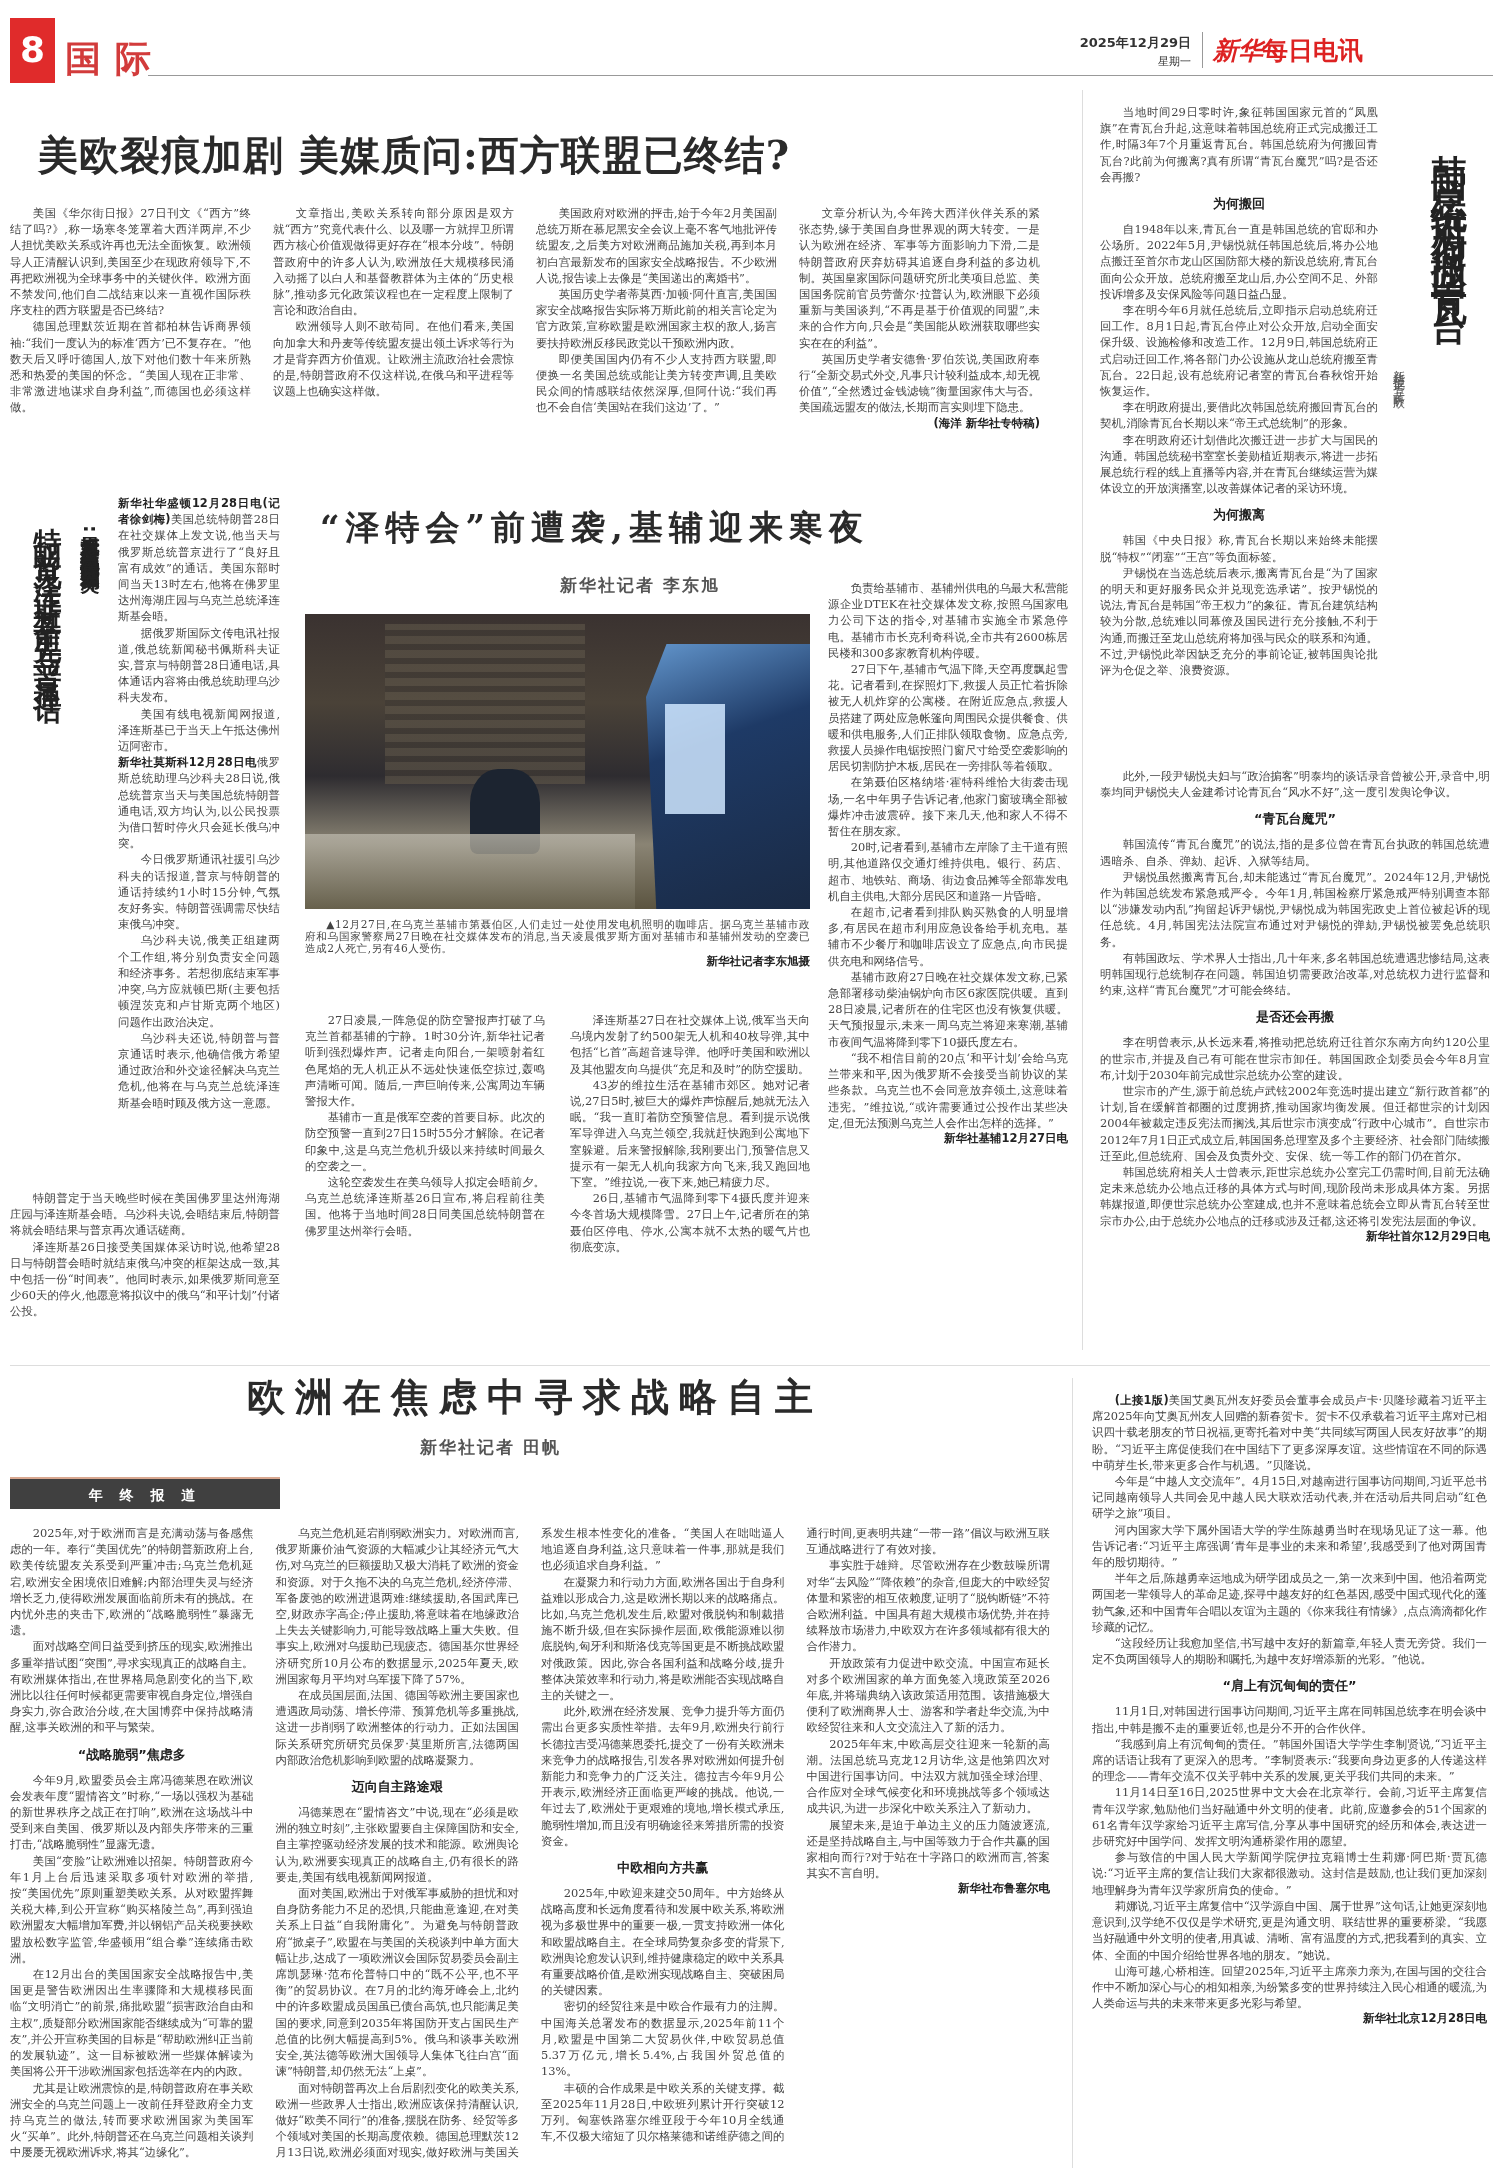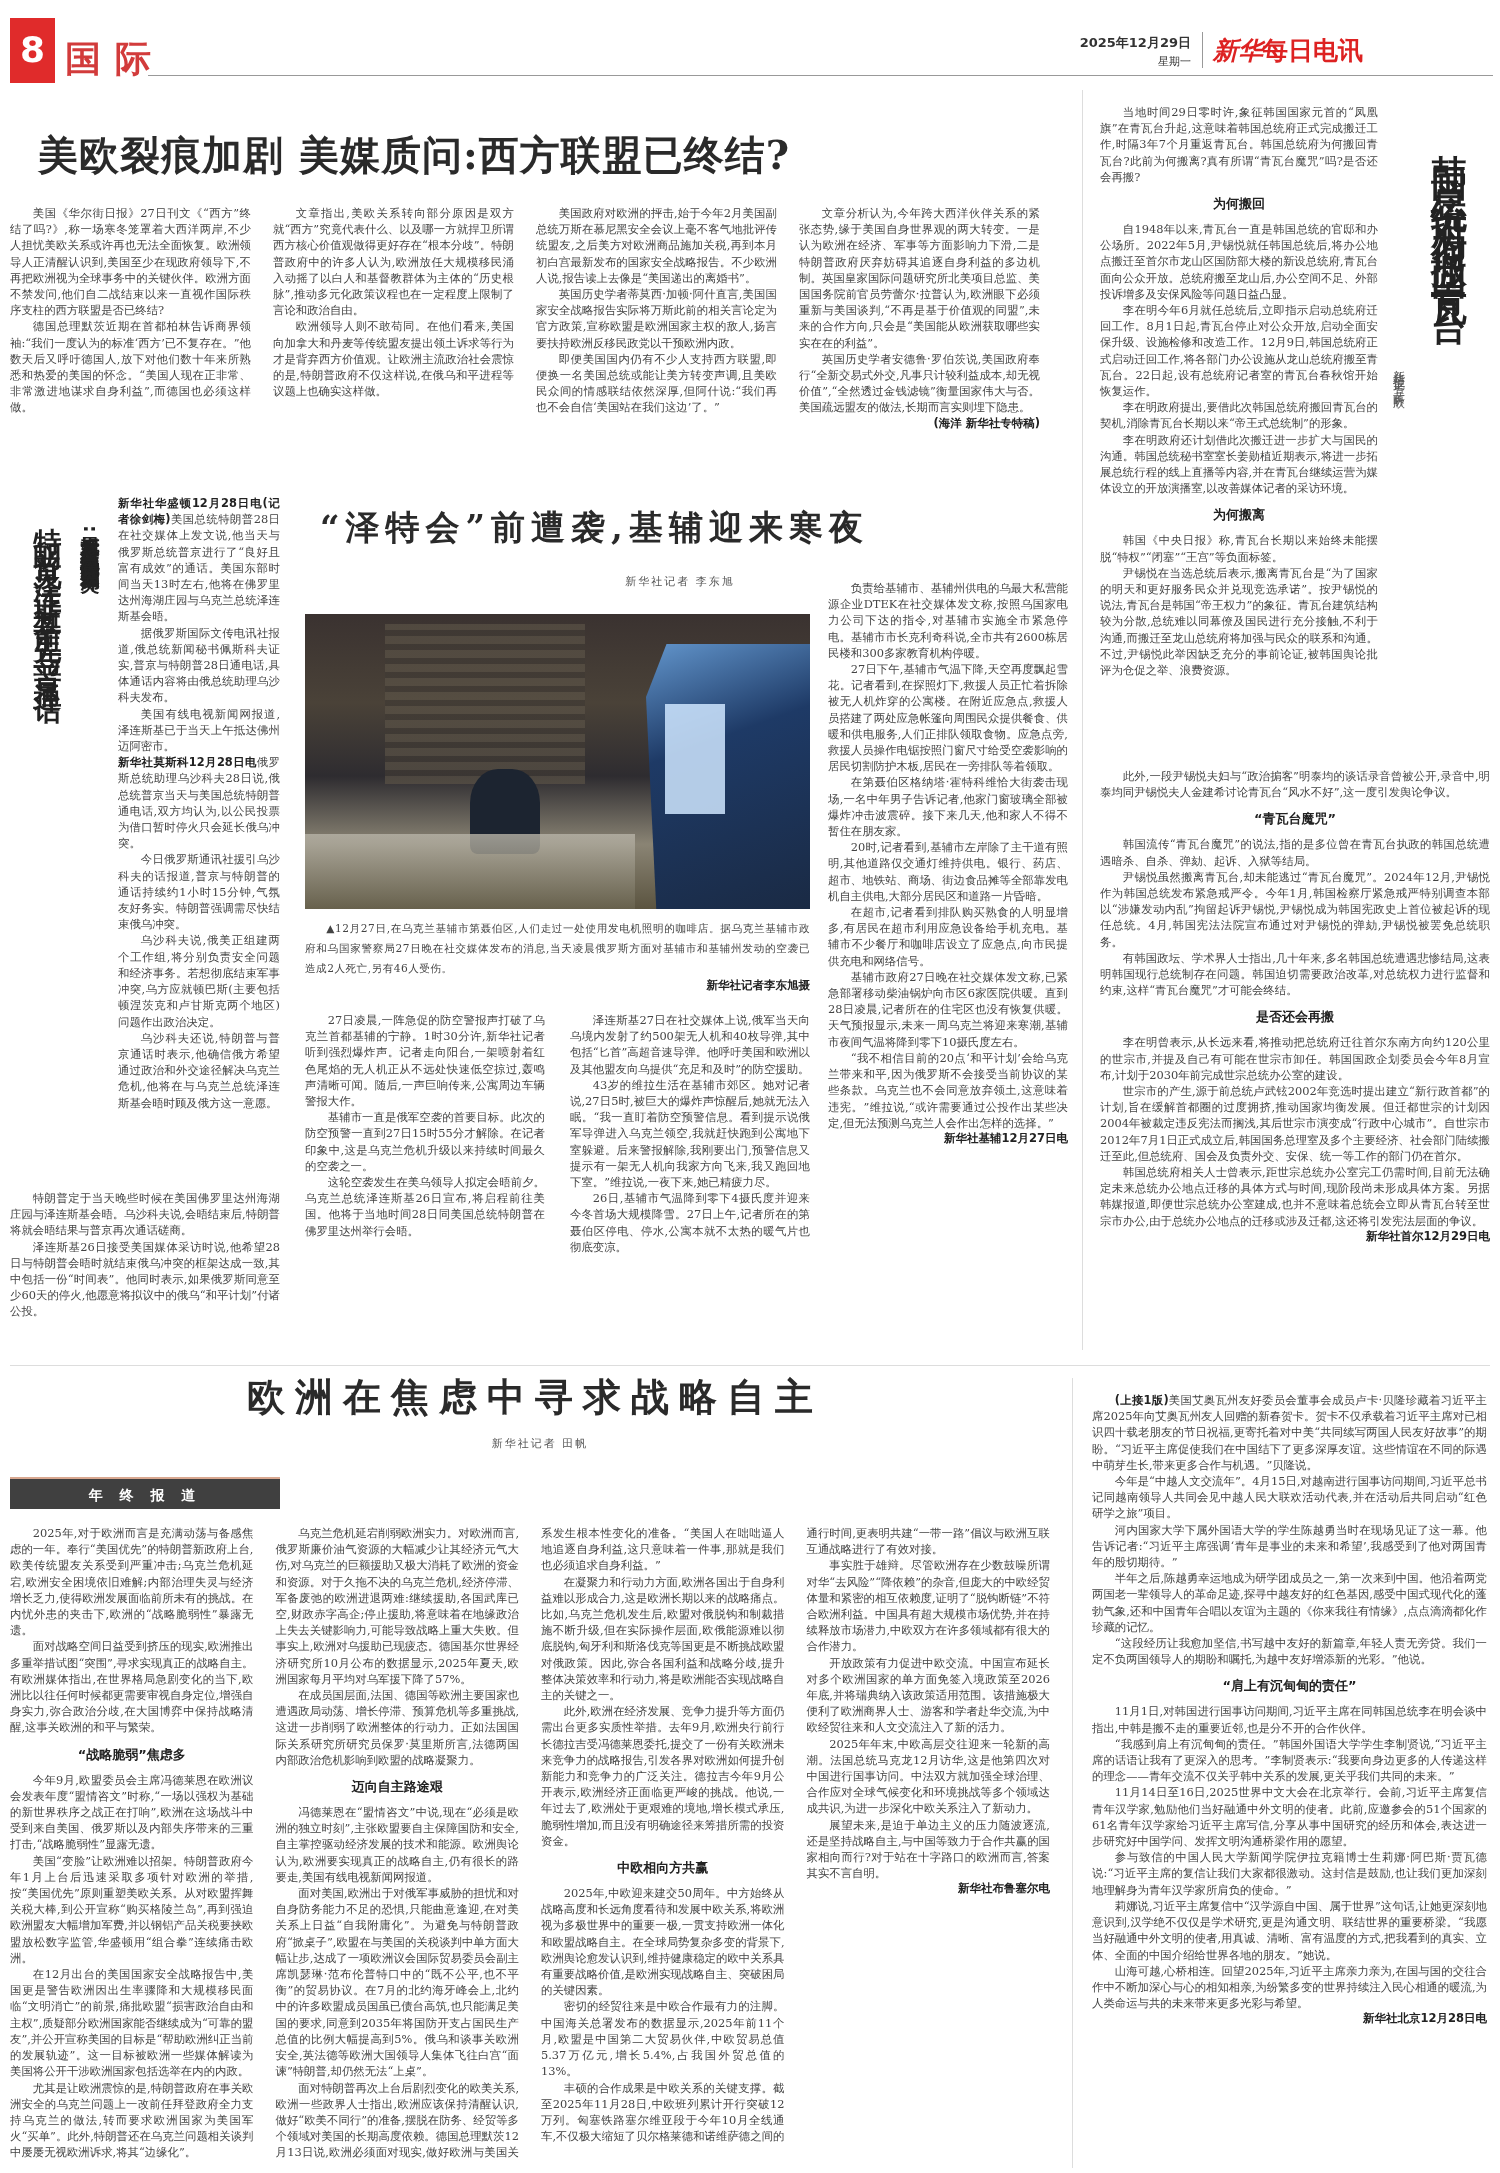--- a/index.html
+++ b/index.html
@@ -1,21 +1,21 @@
 <!DOCTYPE html>
 <html><head>
 <meta charset="utf-8">
 <style>
 *{box-sizing:border-box;margin:0;padding:0;}
 body{width:1500px;height:2173px;background:#fff;font-family:"DejaVu Serif",serif;color:#333;position:relative;overflow:hidden;}
 .abs{position:absolute;}
 .p{font-size:11.4px;line-height:16.2px;text-indent:2em;text-align:justify;color:#444;}
 .sub{font-family:"DejaVu Sans",sans-serif;font-weight:bold;font-size:13px;text-align:center;color:#222;margin:10px 0 8px;}
 .sig{font-family:"DejaVu Sans",sans-serif;font-weight:bold;font-size:11.5px;text-align:right;color:#222;}
-.byline{font-size:11px;color:#555;letter-spacing:2px;text-align:center;}
+.byline{font-size:17px;color:#555;letter-spacing:2px;font-weight:bold;}
 .hl{font-family:"DejaVu Serif",serif;font-weight:bold;color:#2a2a2a;}
 .vert{writing-mode:vertical-rl;font-weight:bold;color:#222;}
 .rule{background:#aaa;height:1px;}
 .lead b{font-family:"DejaVu Sans",sans-serif;font-weight:bold;color:#222;}
 </style>
 </head>
 <body>
 
 <div class="abs" style="left:0;top:0;width:1500px;height:75px;">
   <div class="abs" style="left:10px;top:18px;width:45px;height:65px;background:#e02b2b;color:#fff;font-family:'DejaVu Sans',sans-serif;font-weight:bold;font-size:36px;text-align:center;line-height:64px;">8</div>
@@ -62,21 +62,21 @@
 <div class="abs hl" style="left:320px;top:505px;width:730px;font-size:34px;letter-spacing:6px;">“泽特会”前遭袭,基辅迎来寒夜</div>
 <div class="abs byline" style="left:560px;top:574px;width:240px;">新华社记者  李东旭</div>
 <div class="abs" style="left:305px;top:614px;width:505px;height:295px;background:linear-gradient(180deg,#3a3230 0%,#4a4238 30%,#2e2c30 55%,#8a8474 78%,#5b5440 100%);overflow:hidden;">
   <div class="abs" style="left:80px;top:10px;width:200px;height:160px;background:repeating-linear-gradient(0deg,#5a5246 0 8px,#403a34 8px 14px);opacity:.7;"></div>
   <div class="abs" style="left:300px;top:30px;width:205px;height:265px;background:linear-gradient(160deg,#6aa0d8 0%,#1e3a66 40%,#1a2a44 100%);clip-path:polygon(30% 0,100% 0,100% 100%,25% 100%,20% 20%);"></div>
   <div class="abs" style="left:360px;top:90px;width:60px;height:110px;background:#cfe6ff;opacity:.85;"></div>
   <div class="abs" style="left:165px;top:155px;width:70px;height:85px;background:#1c2430;border-radius:40% 40% 10% 10%;"></div>
   <div class="abs" style="left:0;top:220px;width:330px;height:75px;background:linear-gradient(180deg,#b8b4a8,#6a6450);opacity:.8;"></div>
 </div>
 <div class="abs" style="left:305px;top:918px;width:505px;">
-  <p class="p" style="font-size:10.6px;line-height:20px;letter-spacing:.5px;">▲12月27日,在乌克兰基辅市第聂伯区,人们走过一处使用发电机照明的咖啡店。据乌克兰基辅市政府和乌国家警察局27日晚在社交媒体发布的消息,当天凌晨俄罗斯方面对基辅市和基辅州发动的空袭已造成2人死亡,另有46人受伤。</p>
+  <p class="p" style="font-size:10.6px;line-height:12px;letter-spacing:.5px;">▲12月27日,在乌克兰基辅市第聂伯区,人们走过一处使用发电机照明的咖啡店。据乌克兰基辅市政府和乌国家警察局27日晚在社交媒体发布的消息,当天凌晨俄罗斯方面对基辅市和基辅州发动的空袭已造成2人死亡,另有46人受伤。</p>
   <p class="sig" style="margin-top:0;">新华社记者李东旭摄</p>
 </div>
 <div class="abs" style="left:305px;top:1012px;width:240px;">
   <p class="p">27日凌晨,一阵急促的防空警报声打破了乌克兰首都基辅的宁静。1时30分许,新华社记者听到强烈爆炸声。记者走向阳台,一架喷射着红色尾焰的无人机正从不远处快速低空掠过,轰鸣声清晰可闻。随后,一声巨响传来,公寓周边车辆警报大作。</p>
   <p class="p">基辅市一直是俄军空袭的首要目标。此次的防空预警一直到27日15时55分才解除。在记者印象中,这是乌克兰危机升级以来持续时间最久的空袭之一。</p>
   <p class="p">这轮空袭发生在美乌领导人拟定会晤前夕。乌克兰总统泽连斯基26日宣布,将启程前往美国。他将于当地时间28日同美国总统特朗普在佛罗里达州举行会晤。</p>
 </div>
 <div class="abs" style="left:570px;top:1012px;width:240px;">
   <p class="p">泽连斯基27日在社交媒体上说,俄军当天向乌境内发射了约500架无人机和40枚导弹,其中包括“匕首”高超音速导弹。他呼吁美国和欧洲以及其他盟友向乌提供“充足和及时”的防空援助。</p>
   <p class="p">43岁的维拉生活在基辅市郊区。她对记者说,27日5时,被巨大的爆炸声惊醒后,她就无法入眠。“我一直盯着防空预警信息。看到提示说俄军导弹进入乌克兰领空,我就赶快跑到公寓地下室躲避。后来警报解除,我刚要出门,预警信息又提示有一架无人机向我家方向飞来,我又跑回地下室。”维拉说,一夜下来,她已精疲力尽。</p>

